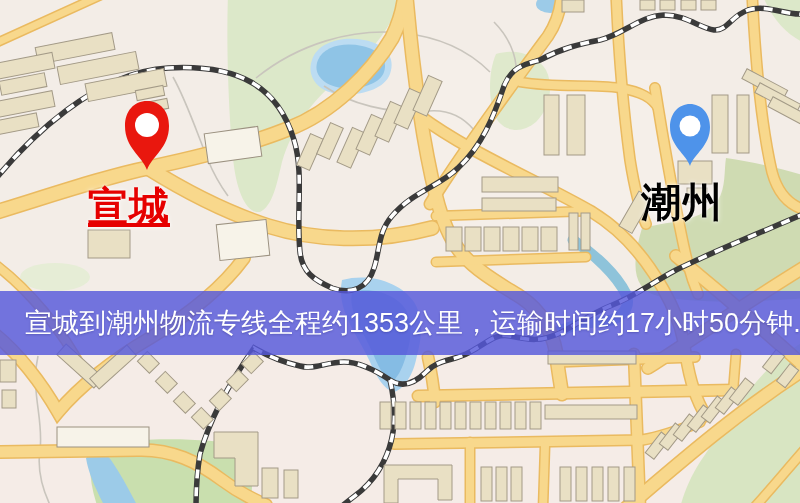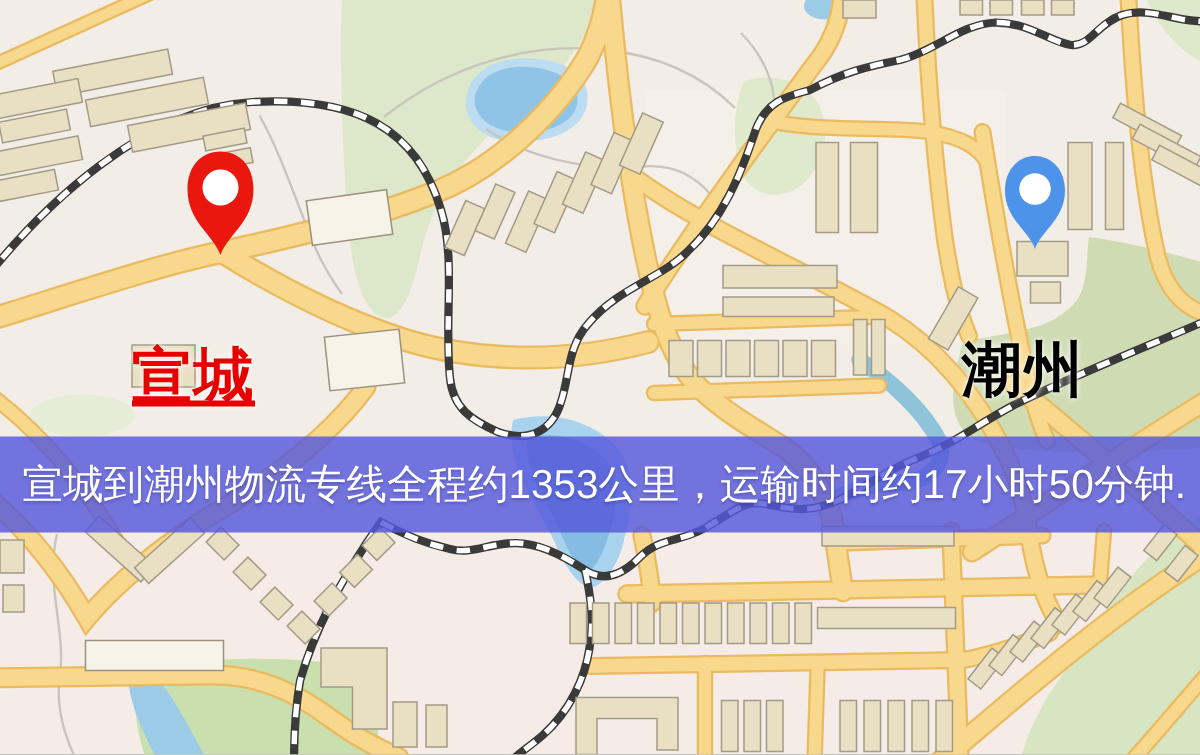--- a/index.html
+++ b/index.html
@@ -1,27 +1,27 @@
 <!DOCTYPE html>
 <html><head>
 <meta charset="utf-8">
 <style>
   html,body{margin:0;padding:0;background:#888;}
   .stage{position:relative;width:800px;height:503px;overflow:hidden;
          font-family:"Liberation Sans","DejaVu Sans",sans-serif;background:#f3ede7;}
   .stage svg.map{position:absolute;left:0;top:0;}
   .pin{position:absolute;}
   .lbl{position:absolute;font-weight:bold;font-size:40px;letter-spacing:1px;
-       text-shadow:0 0 3px rgba(255,255,255,.85),0 0 6px rgba(255,255,255,.6);white-space:nowrap;margin-top:44px;}
+       text-shadow:0 0 3px rgba(255,255,255,.85),0 0 6px rgba(255,255,255,.6);white-space:nowrap;}
   .lbl-origin{left:88px;top:179px;color:#e60000;text-decoration:underline;
               text-decoration-thickness:4px;text-underline-offset:3px;}
   .lbl-dest{left:641px;top:175px;color:#000000;}
   .banner{position:absolute;left:0;top:291px;width:800px;height:64px;
           background:rgba(85,88,218,0.82);display:flex;align-items:center;}
-  .banner span{color:#ffffff;font-size:27px;padding-left:15px;white-space:nowrap;
+  .banner span{color:#ffffff;font-size:27px;padding-left:25px;white-space:nowrap;
                text-shadow:0 1px 2px rgba(40,40,120,.35);}
 </style>
 </head>
 <body>
 
 <div class="stage">
 
   <svg class="map" width="800" height="503" viewBox="0 0 800 503">
     <defs>
 

